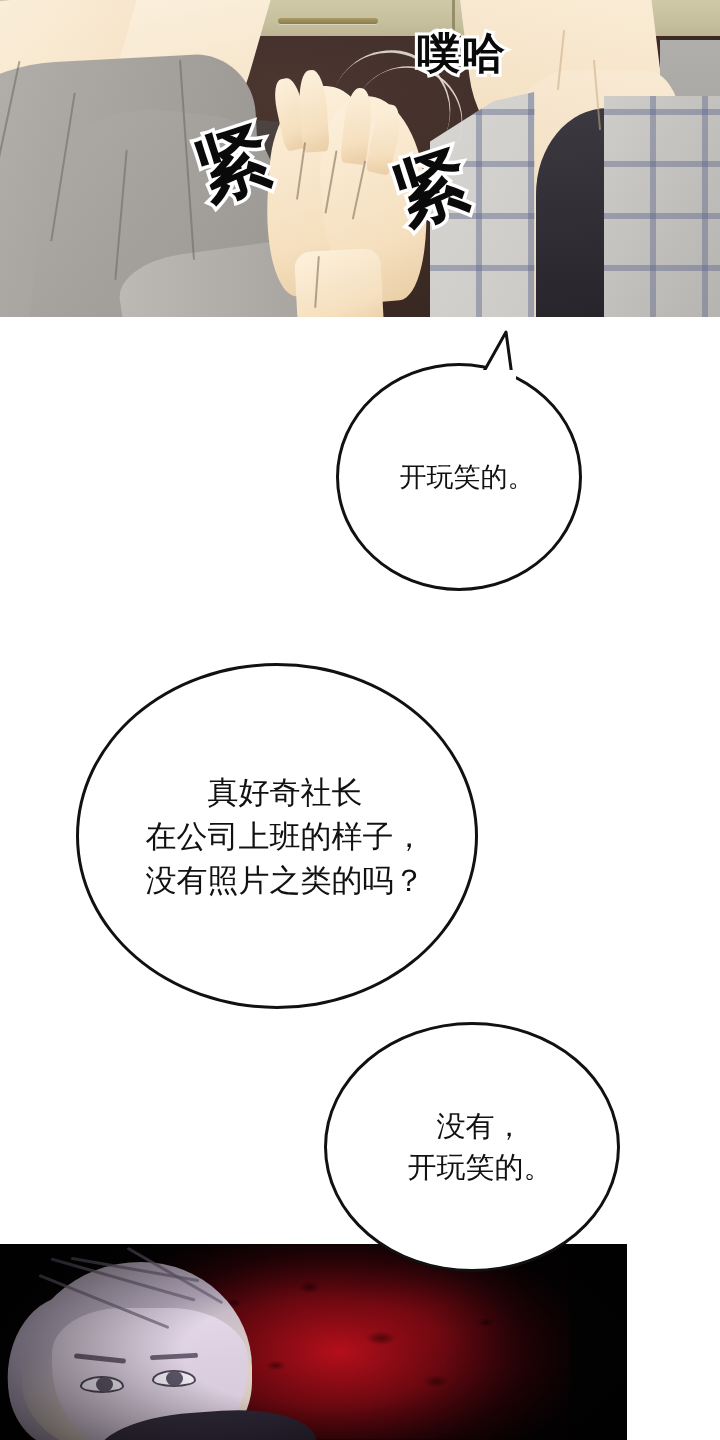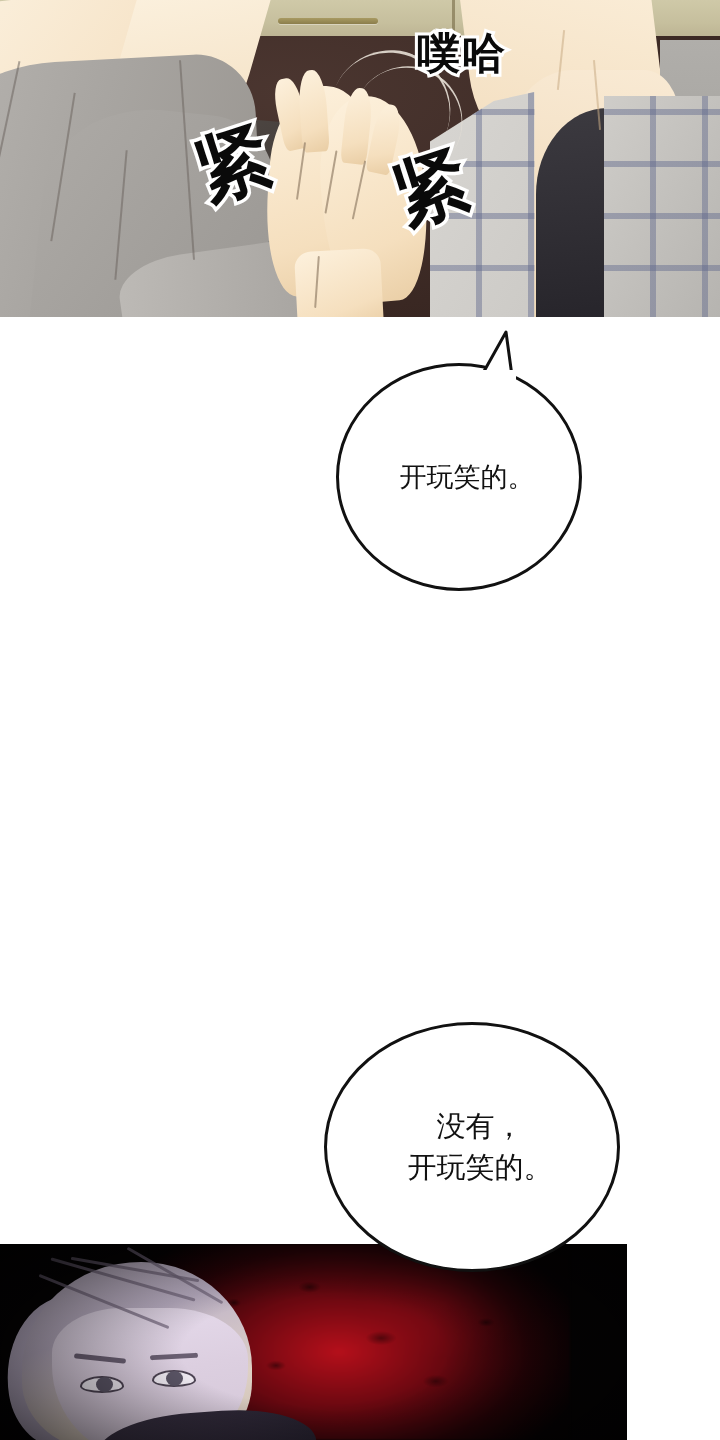--- a/index.html
+++ b/index.html
@@ -257,20 +257,25 @@
   <div class="tail" style="left:470px;top:330px;width:60px;height:60px">
     <svg width="60" height="60" viewBox="0 0 60 60">
       <path d="M8,52 L36,2 L42,46 Z" fill="#ffffff" stroke="#111111" stroke-width="3" stroke-linejoin="round"></path>
       <rect x="6" y="40" width="40" height="18" fill="#ffffff"></rect>
     </svg>
   </div>
   <div class="bubble" id="bubble1">
     <div class="btxt">开玩笑的。</div>
   </div>
 
+  <div class="bubble" id="bubble2">
+    <div class="btxt">真好奇社长
+在公司上班的样子，
+没有照片之类的吗？</div>
+  </div>
 
   <div class="panel-bottom">
     <div class="pb-red"></div>
     <div class="pb-red-tex"></div>
     <div class="pb-hair2"></div>
     <div class="pb-hair"></div>
     <div class="pb-face"></div>
     <div class="pb-strand" style="left:48px;top:34px;width:150px;height:3px;transform:rotate(16deg)"></div>
     <div class="pb-strand" style="left:34px;top:56px;width:140px;height:3px;transform:rotate(22deg)"></div>
     <div class="pb-strand" style="left:70px;top:24px;width:130px;height:3px;transform:rotate(10deg)"></div>

